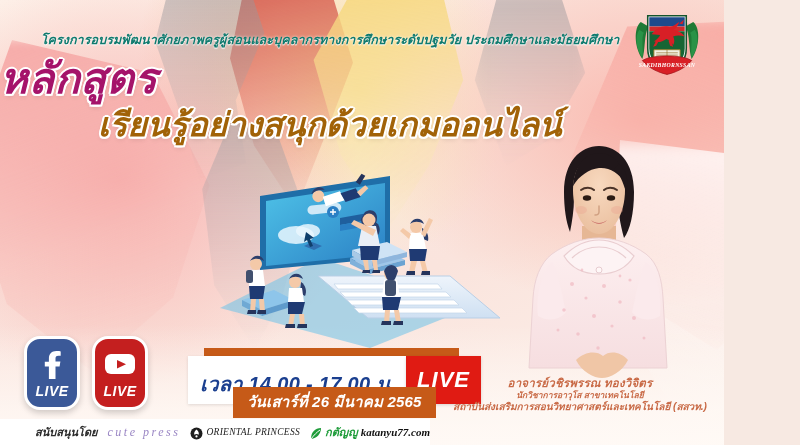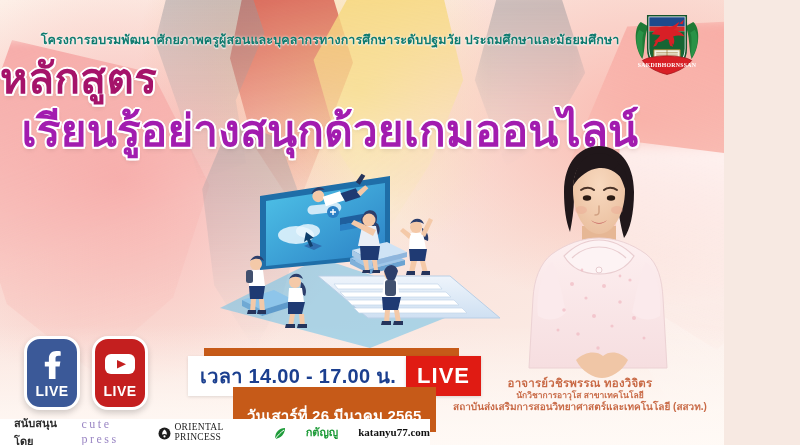--- a/index.html
+++ b/index.html
@@ -3,21 +3,21 @@
 <meta charset="utf-8">
 <style>
   * { margin:0; padding:0; box-sizing:border-box; }
   html,body { width:800px; height:445px; overflow:hidden; }
   body {
     font-family:"Liberation Sans", sans-serif;
     background:#f7e9e2;
     position:relative;
   }
   #poster {
-    position:absolute; inset:0; width:724px; height:445px; overflow:hidden;
+    position:absolute; inset:0; width:724px; height:445px; overflow:hidden;font-style:italic;
   }
 
   
   .bg-base {
     position:absolute; inset:0;
     background:
       radial-gradient(ellipse 360px 240px at 640px 120px, rgba(249,180,170,.85) 0%, rgba(249,196,183,.35) 55%, rgba(255,255,255,0) 78%),
       radial-gradient(ellipse 300px 260px at 120px 180px, rgba(246,158,158,.70) 0%, rgba(248,186,180,.32) 58%, rgba(255,255,255,0) 80%),
       radial-gradient(ellipse 190px 220px at 360px 90px, rgba(247,222,150,.85) 0%, rgba(250,236,195,.40) 55%, rgba(255,255,255,0) 80%),
       radial-gradient(ellipse 150px 200px at 250px 60px, rgba(242,170,120,.45) 0%, rgba(255,255,255,0) 75%),
@@ -97,21 +97,21 @@
     position:absolute; top:58px; left:0; width:660px; text-align:left;
     font-size:42px; font-weight:bold; color:#a5136a; line-height:1;
     letter-spacing:.5px;
     text-shadow:
       -1.5px -1.5px 0 #fff, 1.5px -1.5px 0 #fff, -1.5px 1.5px 0 #fff, 1.5px 1.5px 0 #fff,
       0 -2px 0 #fff, 0 2px 0 #fff, -2px 0 0 #fff, 2px 0 0 #fff,
       0 3px 5px rgba(0,0,0,.12);
   }
   .title-sub {
     position:absolute; top:108px; left:0; width:660px; text-align:center;
-    font-size:44px; font-weight:bold; color:#a21caf; line-height:1.05;
+    font-size:33px; font-weight:bold; color:#a16207; line-height:1.05;
     letter-spacing:.2px;
     text-shadow:
       -1.5px -1.5px 0 #fff, 1.5px -1.5px 0 #fff, -1.5px 1.5px 0 #fff, 1.5px 1.5px 0 #fff,
       0 -2px 0 #fff, 0 2px 0 #fff, -2px 0 0 #fff, 2px 0 0 #fff,
       0 3px 5px rgba(0,0,0,.12);
   }
 
   
   .illo { position:absolute; left:200px; top:158px; width:330px; height:190px; }
   .illo svg { width:100%; height:100%; display:block; }
@@ -138,35 +138,35 @@
     color:#fff; font-weight:bold; font-size:14px; letter-spacing:.5px; margin-top:2px;
   }
 
   
   .timeblock { position:absolute; left:188px; top:348px; width:315px; height:56px; }
   .time-top-bar {
     position:absolute; left:16px; top:0; width:255px; height:8px; background:#c65a18;
   }
   .time-row { position:absolute; left:0; top:8px; display:flex; align-items:stretch; }
   .time-white {
-    background:#fff; padding:4px 10px 4px 12px;
+    background:#fff; padding:12px 10px 4px 12px;
     display:flex; align-items:center;
     box-shadow:0 1px 3px rgba(0,0,0,.12);
   }
   .time-white span {
     font-size:20px; font-weight:bold; color:#1b3f8f; white-space:nowrap; letter-spacing:.3px;
   }
   .live-tag {
     background:#e01b13; color:#fff; font-size:22px; font-weight:bold;
     padding:3px 11px; display:flex; align-items:center; letter-spacing:1px;
     box-shadow:0 1px 3px rgba(0,0,0,.15);
   }
   .date-bar {
     position:absolute; left:45px; top:39px; background:#c65a18;
-    padding:17px 14px 4px;
+    padding:3px 14px 4px;
   }
   .date-bar span {
     color:#fff; font-size:15px; font-weight:bold; white-space:nowrap; letter-spacing:.2px;
   }
 
   
   .speaker-caption {
     position:absolute; right:4px; bottom:31px; width:280px; text-align:center;
     color:#c96a46; line-height:1.28;
     text-shadow:0 1px 0 rgba(255,255,255,.9);
@@ -184,21 +184,21 @@
   .sp-by { font-size:11px; font-weight:bold; color:#2b2b2b; }
   .sp-cute {
     font-family:"Liberation Serif", serif; font-size:12px; color:#9a86c4;
     letter-spacing:2.5px;
   }
   .sp-op { display:flex; align-items:center; gap:3px; }
   .sp-op .opmark { width:13px; height:13px; }
   .sp-op .optext {
     font-family:"Liberation Serif", serif; font-size:9.5px; color:#1d1d1d; letter-spacing:.3px;
   }
-  .sp-kat { display:flex; align-items:center; gap:20px; }
+  .sp-kat { display:flex; align-items:center; gap:3px; }
   .sp-kat .leaf { width:12px; height:13px; }
   .sp-kat .thai { font-size:11px; font-weight:bold; color:#1f9c3a; }
   .sp-kat .dom {
     font-family:"Liberation Serif", serif; font-size:11px; font-weight:bold; color:#111;
   }
 </style>
 </head>
 <body>
 
 <div id="poster">

